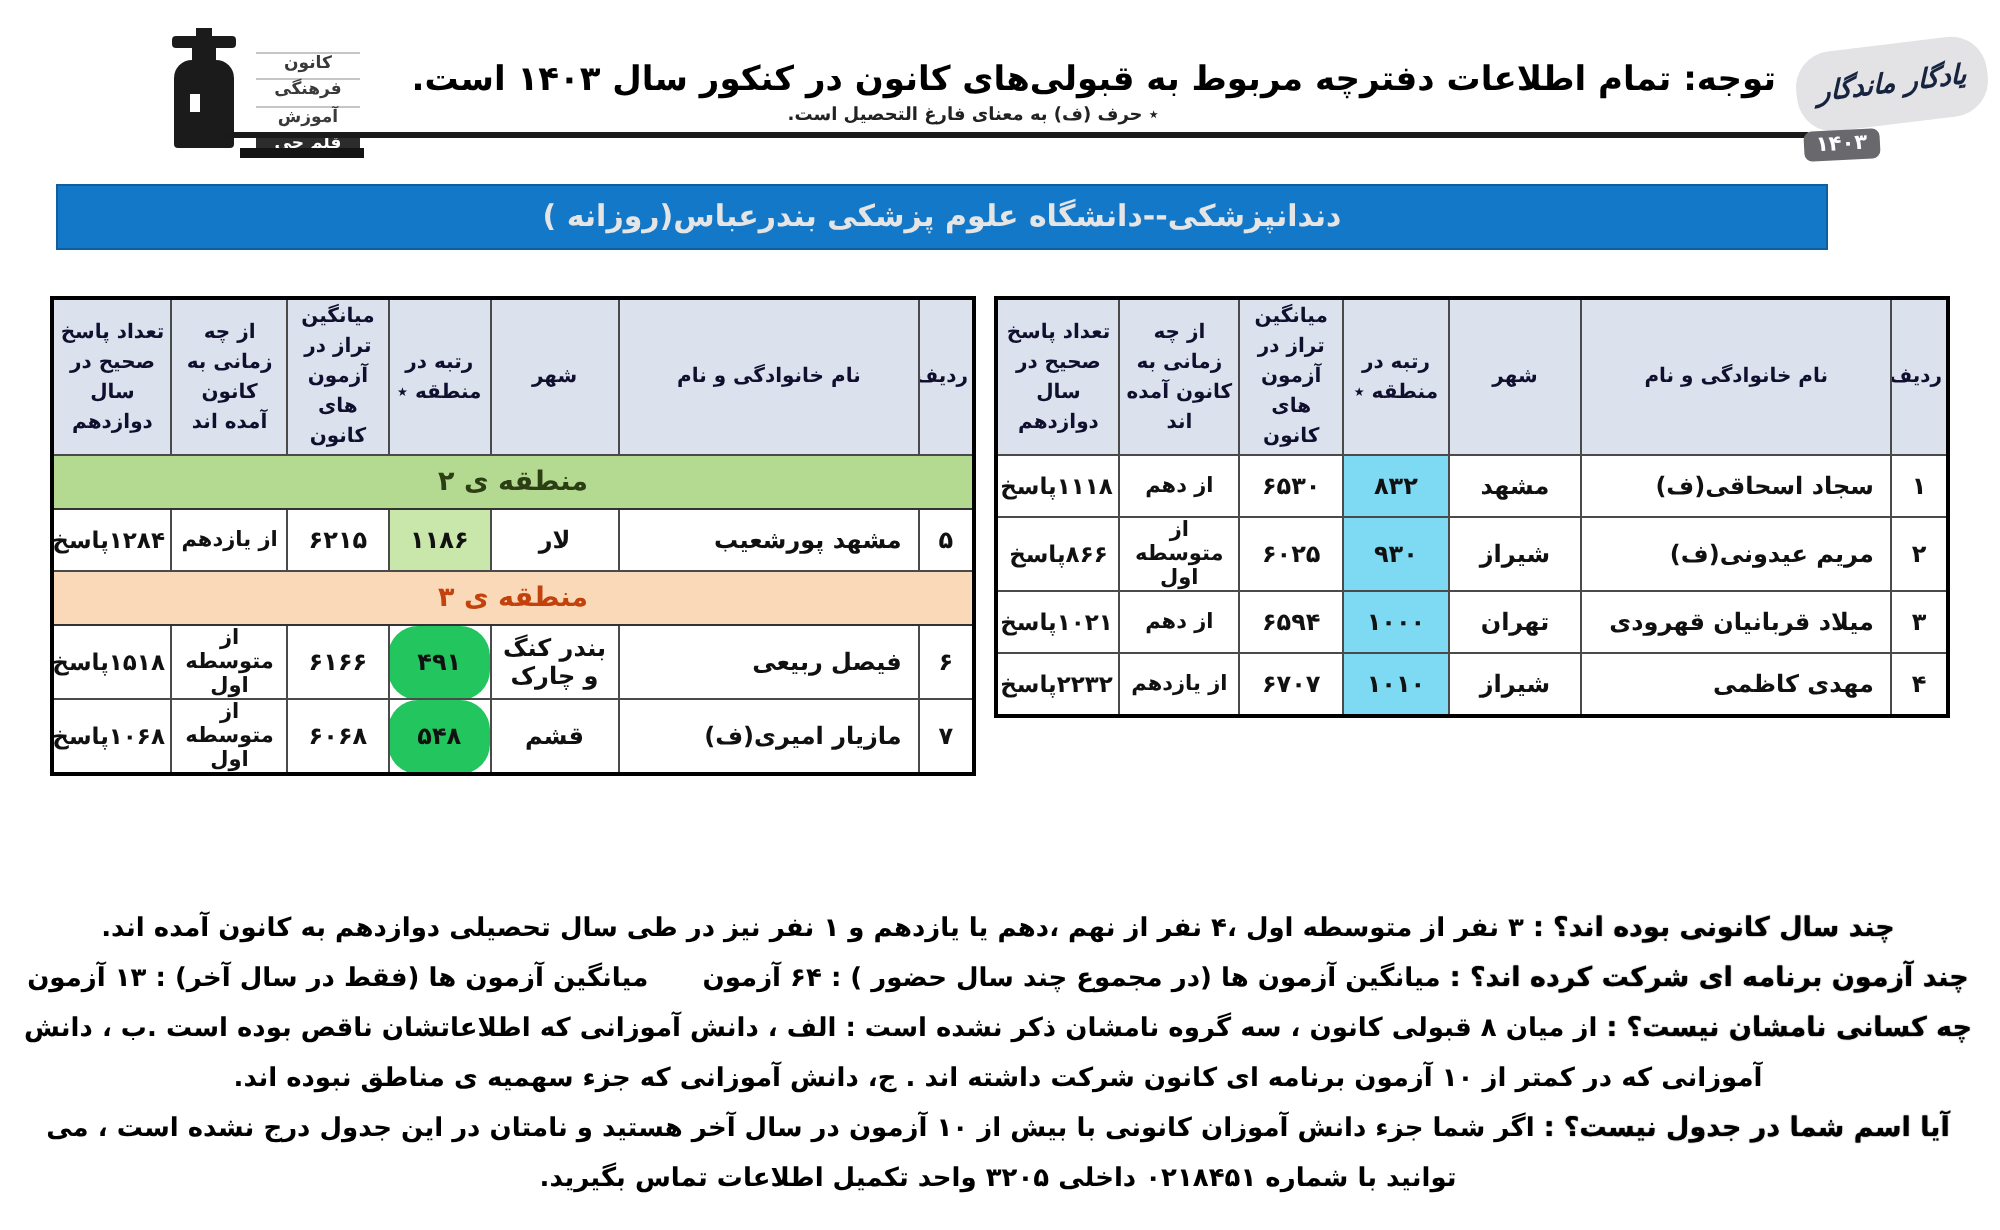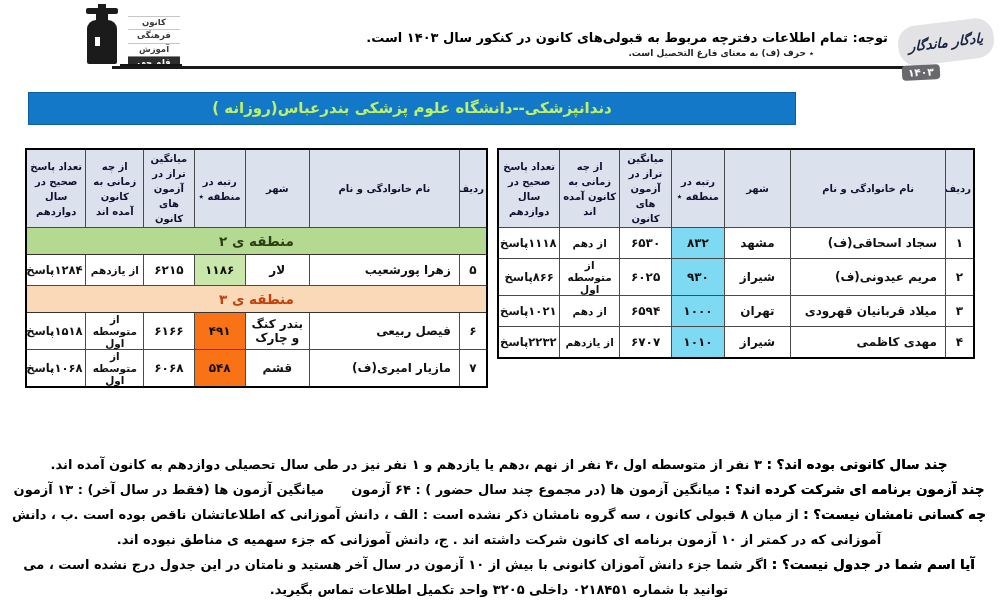--- a/index.html
+++ b/index.html
@@ -3,63 +3,63 @@
 <meta charset="utf-8">
 <style>
   * { box-sizing: border-box; }
   html,body { margin:0; padding:0; }
   body {
     width:1000px; height:615px; position:relative; background:#ffffff;
     font-family:"DejaVu Sans", sans-serif; overflow:hidden;
   }
 
   
-  .kanoon-logo { position:absolute; left:78px; top:5px; width:104px; height:65px; }
+  .kanoon-logo { position:absolute; left:78px; top:15px; width:104px; height:65px; }
   .grad { position:absolute; left:0; top:0; width:48px; height:62px; }
   .grad-cap { position:absolute; left:8px; top:3px; width:32px; height:6px; background:#1b1b1b; border-radius:2px; }
   .grad-cap:before { content:""; position:absolute; left:12px; top:-4px; width:8px; height:5px; background:#1b1b1b; }
   .grad-head { position:absolute; left:18px; top:9px; width:12px; height:7px; background:#1b1b1b; }
   .grad-body { position:absolute; left:9px; top:15px; width:30px; height:44px; background:#1b1b1b; border-radius:9px 9px 2px 2px; }
   .grad-board { position:absolute; left:15px; top:30px; width:9px; height:13px; background:#fff; border:2px solid #1b1b1b; }
   .logo-lines { position:absolute; left:50px; top:11px; width:52px; direction:rtl; }
   .logo-line { font-size:8.5px; font-weight:bold; color:#3a3a3a; text-align:center; border-top:1px solid #c6c6c6; padding:1px 0 2px 0; line-height:1.1; }
   .logo-line.inv { background:#2c2c2c; color:#fff; border-top:1px solid #888; }
   .logo-bar { position:absolute; left:42px; bottom:1px; width:62px; height:5px; background:#141414; }
 
   .header-rule { position:absolute; left:112px; top:66px; width:792px; height:3px; background:#1a1a1a; }
 
   .header-note { position:absolute; right:112px; top:30px; direction:rtl; text-align:right; }
-  .note-main { font-size:13px; font-weight:bold; color:#000; letter-spacing:0; }
-  .note-sub { font-size:9px; font-weight:bold; color:#222; margin-top:3px; padding-left:188px; text-align:center; }
+  .note-main { font-size:17px; font-weight:bold; color:#000; letter-spacing:0; }
+  .note-sub { font-size:9px; font-weight:bold; color:#222; margin-top:3px; padding-left:188px; text-align:left; }
 
   .yadegar { position:absolute; right:6px; top:20px; width:100px; height:56px; }
   .bubble { position:absolute; right:0; top:2px; width:96px; height:40px; background:#e3e3e6; border-radius:18px; transform:rotate(-7deg); }
   .bubble-text { display:block; direction:rtl; text-align:center; line-height:40px; font-style:italic; font-weight:bold; font-size:13.5px; color:#16243f; transform:skewX(-6deg); white-space:nowrap; }
   .year-badge { position:absolute; left:8px; bottom:-4px; background:#69696d; color:#fff; font-weight:bold; font-size:10.5px; padding:1px 6px 2px 6px; border-radius:4px; transform:rotate(-3deg); direction:rtl; }
 
   
-  .title-bar { position:absolute; left:28px; top:92px; width:768px; height:33px; background:#1478c9; border:1px solid #0f5f9f; color:#bef264; font-weight:bold; font-size:15px; text-align:center; line-height:31px; direction:rtl; }
+  .title-bar { position:absolute; left:28px; top:92px; width:886px; height:33px; background:#1478c9; border:1px solid #0f5f9f; color:#e5e5e5; font-weight:bold; font-size:15px; text-align:center; line-height:31px; direction:rtl; }
 
   
   table.data-table { position:absolute; top:148px; border-collapse:collapse; table-layout:fixed; direction:rtl; background:#fff; border:2px solid #000; }
   #table-right { left:497px; width:478px; }
   #table-left  { left:25px;  width:463px; }
   .data-table th, .data-table td { border:1px solid #4a4a4a; overflow:hidden; }
   .data-table thead th { background:#dce1ee; font-size:10px; font-weight:bold; color:#10102e; height:57px; padding:1px 2px; line-height:1.5; text-align:center; }
   .data-table td { font-weight:bold; color:#111; font-size:12px; text-align:center; height:31px; padding:0 3px; }
   td.name-cell { text-align:right; padding-right:8px; }
   td.since-cell { font-size:10.5px; }
   td.answers-cell { font-size:11.5px; }
   tr.band td { height:27px; font-size:13.5px; border:1px solid #333;margin-left:44px; }
   tr.band-r1 td { background:#6fd3f1; color:#0c3246; }
   tr.band-r2 td { background:#b4da92; color:#2c3e14; }
   tr.band-r3 td { background:#fad9b9; color:#c2410c; }
   td.rank-r1 { background:#7edaf3; }
   td.rank-r2 { background:#c9e6ab; }
-  td.rank-r3 { background:#f97316; }
+  td.rank-r3 { background:#22c55e;border-radius:15px; }
 
   
   .footer-text { position:absolute; right:14px; left:12px; top:452px; direction:rtl; text-align:center; }
   .footer-text p { margin:0; line-height:25px; font-size:13px; color:#000; font-weight:bold; }
   .qa-q { font-size:13.5px; text-shadow:0 0 0.6px #000; }
 </style>
 </head>
 <body>
 
 <div class="kanoon-logo">
@@ -175,21 +175,21 @@
       <th>از چه زمانی به کانون آمده اند</th>
       <th>تعداد پاسخ صحیح در سال دوازدهم</th>
     </tr>
   </thead>
   <tbody>
     <tr class="band band-r2">
       <td colspan="7">منطقه ی ۲</td>
     </tr>
     <tr>
       <td>۵</td>
-      <td class="name-cell">زهرا پورشعیب</td>
+      <td class="name-cell">مشهد پورشعیب</td>
       <td>لار</td>
       <td class="rank-r2">۱۱۸۶</td>
       <td>۶۲۱۵</td>
       <td class="since-cell">از یازدهم</td>
       <td class="answers-cell">۱۲۸۴پاسخ</td>
     </tr>
     <tr class="band band-r3">
       <td colspan="7">منطقه ی ۳</td>
     </tr>
     <tr>

